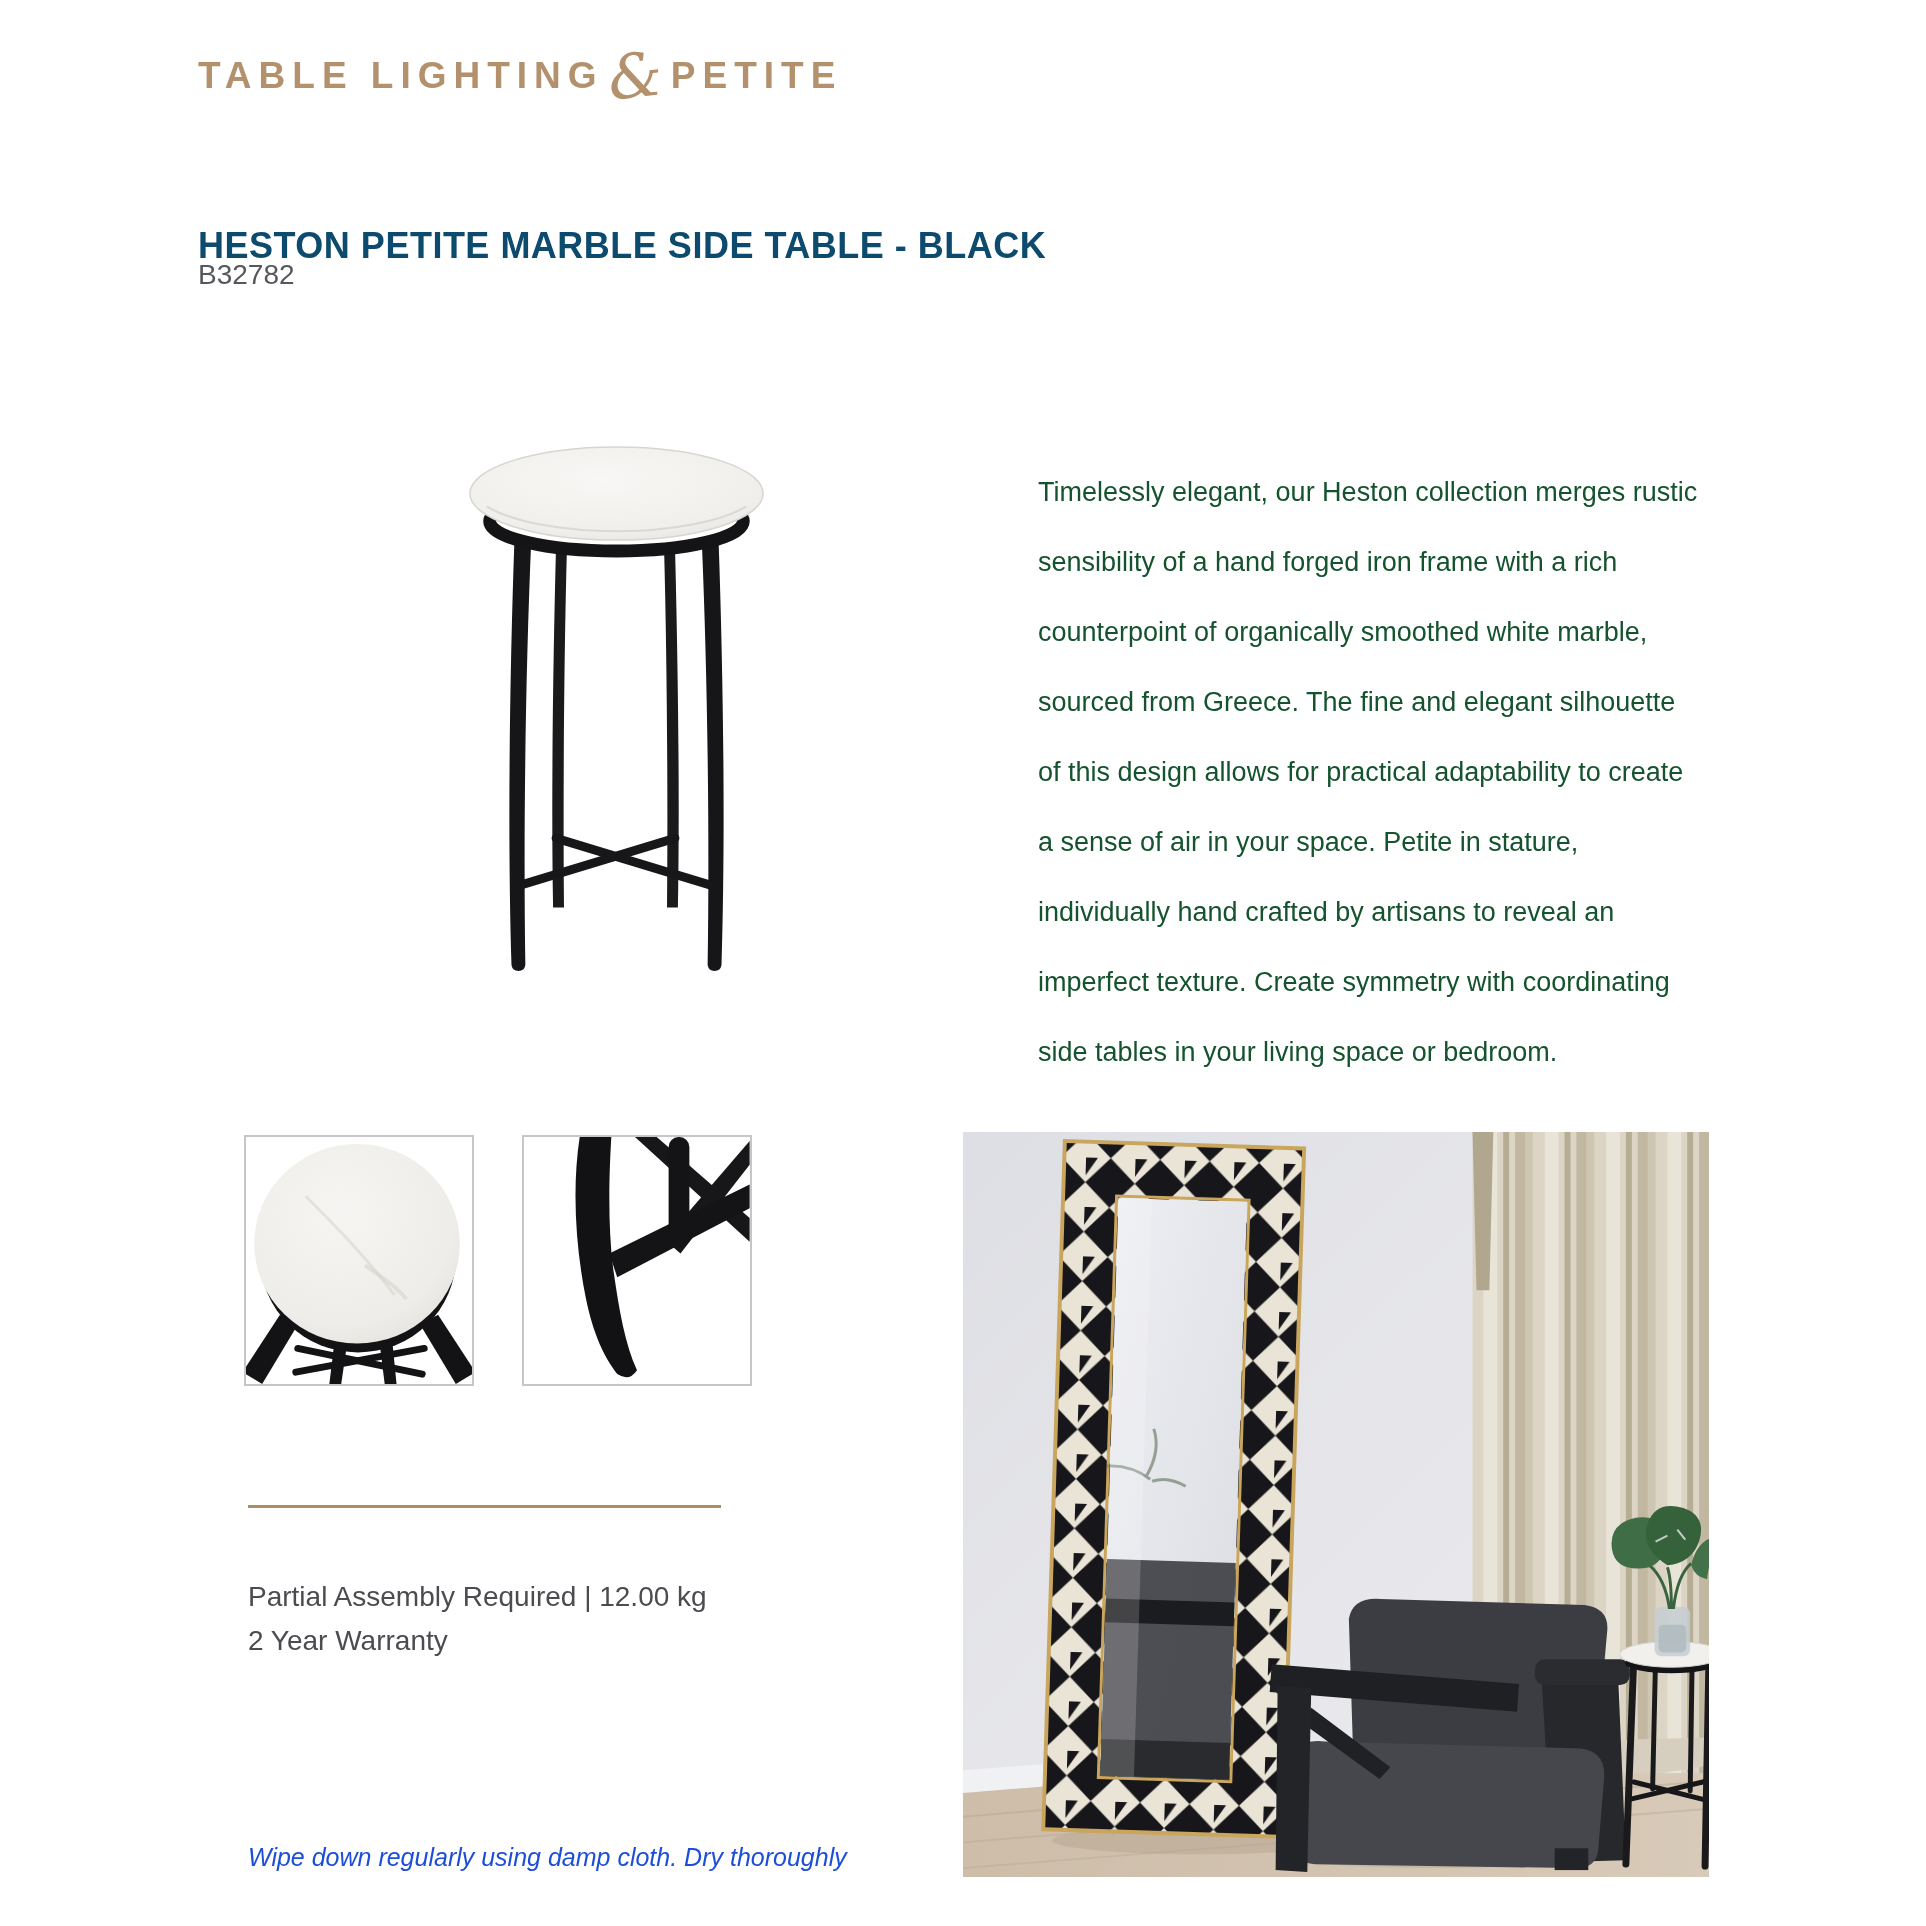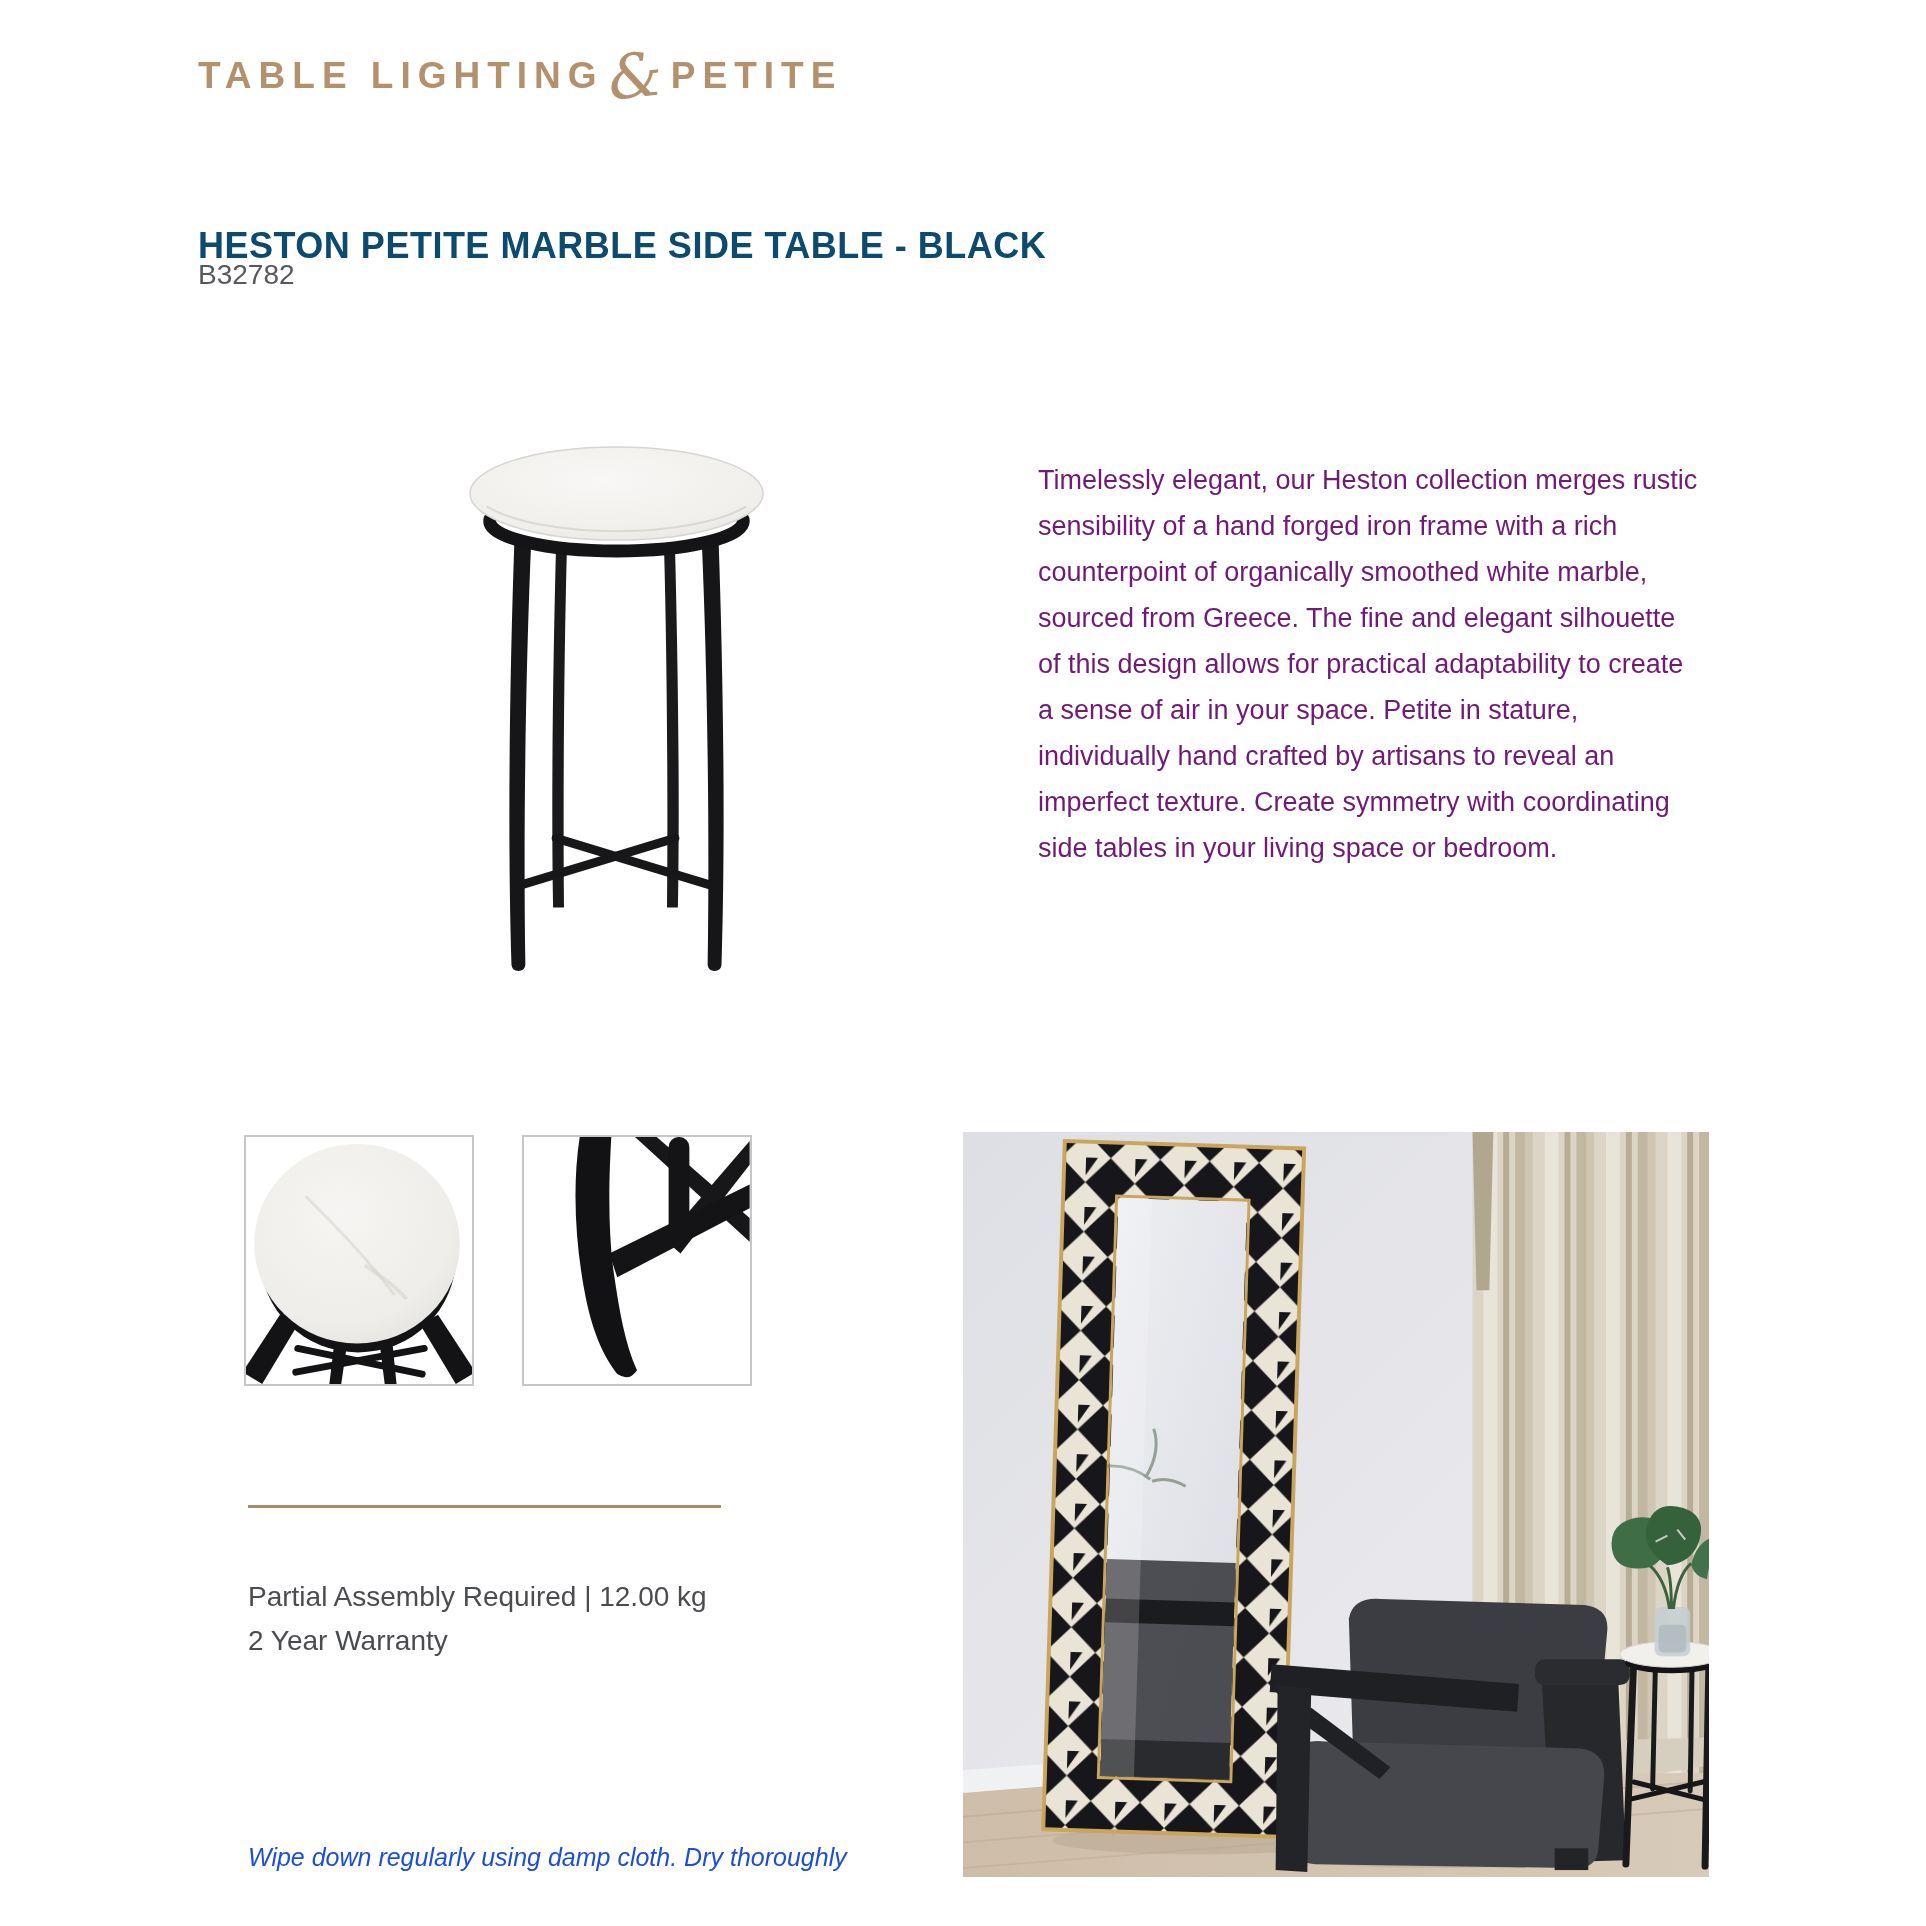--- a/index.html
+++ b/index.html
@@ -13,21 +13,21 @@
   .brand .amp{
     font-family:"DejaVu Serif", serif;font-style:italic;font-size:61px;font-weight:400;
     display:inline-block;transform:rotate(-6deg);margin:0 4px 0 0;vertical-align:middle;line-height:40px;
   }
   
   .title{position:absolute;left:198px;top:206px;font-size:36px;font-weight:700;letter-spacing:0.5px;color:#0c4a6e;margin-top:19px;}
   .sku{position:absolute;left:198px;top:259px;font-size:28px;font-weight:400;color:#56585c;}
   
   .desc{
     position:absolute;left:1038px;top:457px;width:661px;
-    font-size:27px;line-height:46px;color:#701a75;font-weight:400;
+    font-size:27px;line-height:70px;color:#14532d;font-weight:400;
   }
   
   .product-photo{position:absolute;left:457px;top:442px;width:319px;height:582px;}
   
   .thumb{position:absolute;top:1135px;width:230px;height:251px;border:2px solid #c6c6c6;background:#fff;box-sizing:border-box;}
   .thumb.t1{left:244px;}
   .thumb.t2{left:522px;}
   .thumb svg{display:block;width:100%;height:100%;}
   
   .divider{position:absolute;left:248px;top:1505px;width:473px;height:3px;background:#ab8d64;}

